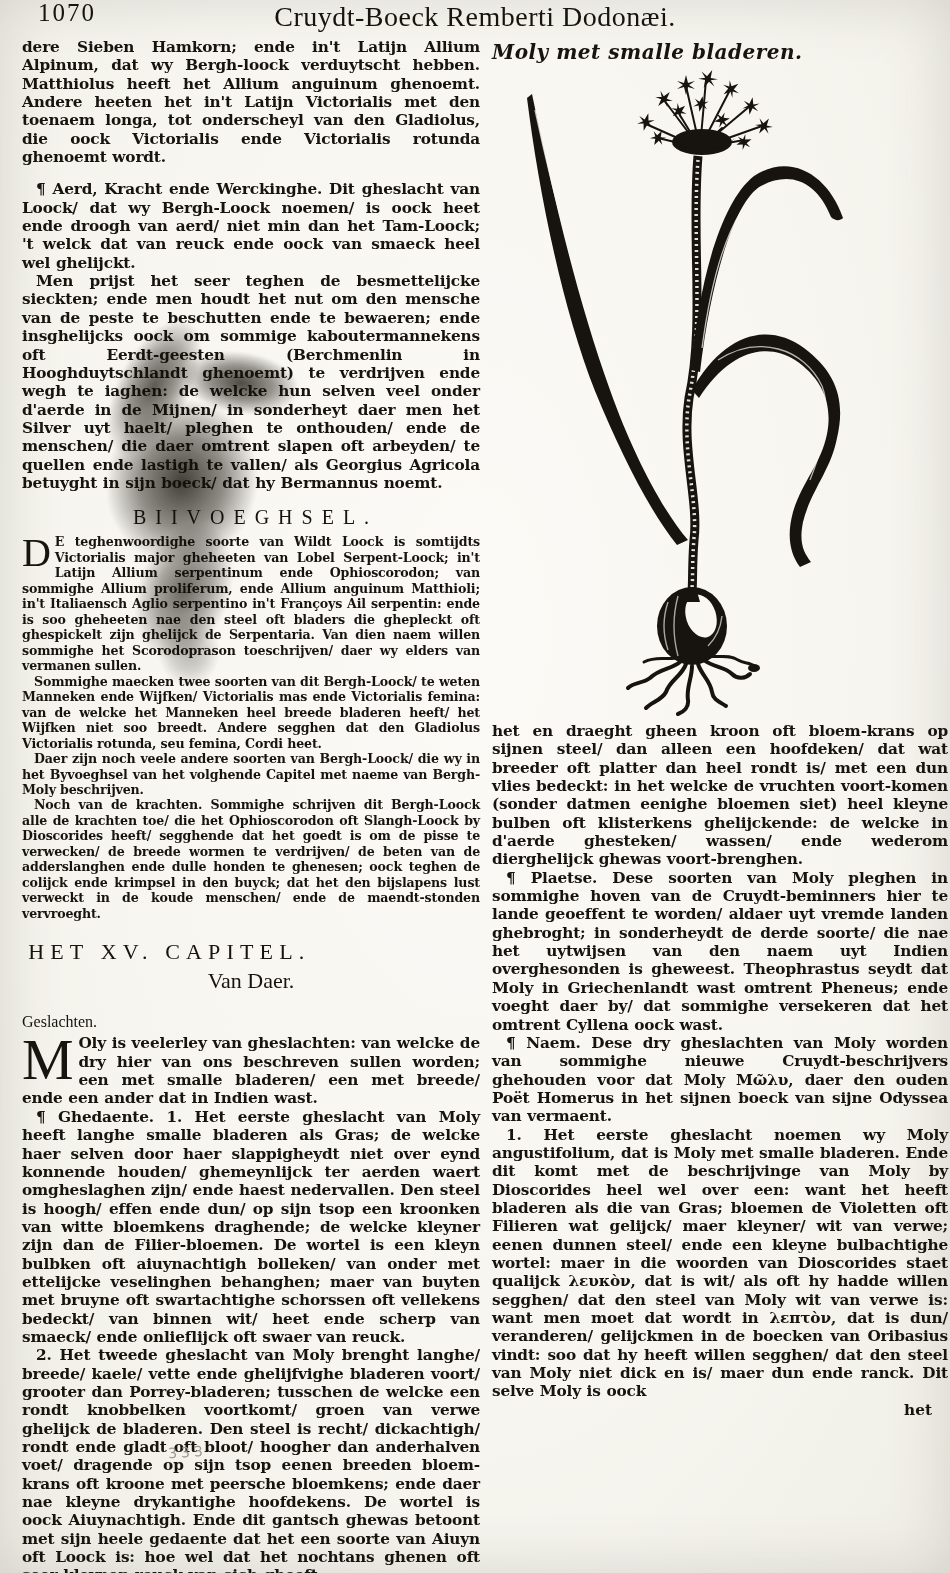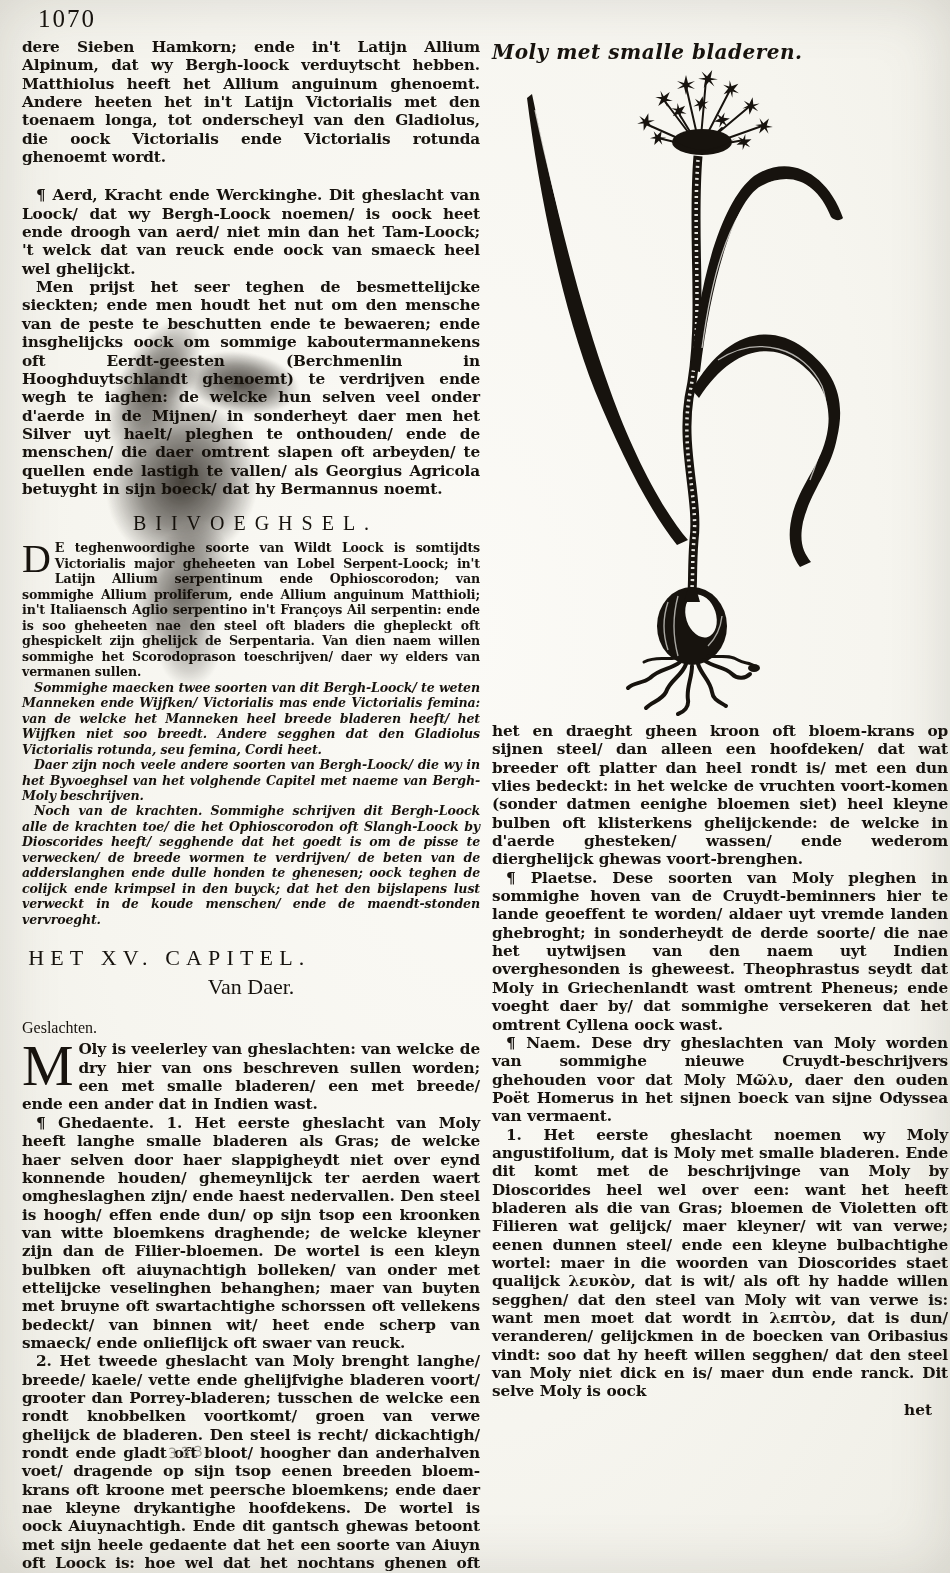--- a/index.html
+++ b/index.html
@@ -6,31 +6,31 @@
   #page{
     position:relative;width:950px;height:1573px;margin:0 auto;
     background:#f8f7f2;
     background-image:radial-gradient(ellipse at 50% 40%, #fbfaf6 0%, #f6f5ef 60%, #efeee6 100%);
     box-shadow:inset 0 0 60px rgba(90,85,70,.18);
     overflow:hidden;
     color:#17130e;
     font-family:"DejaVu Serif", serif;
   }
   
-  .pagenum{position:absolute;left:38px;top:6px;font:400 25px/1 "Liberation Serif",serif;letter-spacing:2px;}
+  .pagenum{position:absolute;left:38px;top:0;font:400 25px/1 "Liberation Serif",serif;letter-spacing:2px;}
   .runtitle{position:absolute;left:0;top:2px;width:100%;text-align:center;
     font:400 28px/1.1 "Liberation Serif",serif;letter-spacing:.5px;}
   
   .colL{position:absolute;left:22px;top:38px;width:458px;}
   .colR{position:absolute;left:492px;top:38px;width:456px;}
   
   .bt{font:700 15.3px/1.2 "DejaVu Serif",serif;text-align:justify;letter-spacing:-.15px;word-spacing:.5px;margin:0;}
   .bt.ind{text-indent:14px;}
   .sm{font:700 12.6px/1.23 "DejaVu Serif",serif;text-align:justify;letter-spacing:-.15px;margin:0;}
-  .sm.ind{text-indent:12px;font-style:italic;}
+  .sm.ind{text-indent:12px;}
   .suphead{margin:14px 0 6px 0;text-align:center;font:400 20px/1.1 "Liberation Serif",serif;letter-spacing:.45em;text-indent:.45em;}
   .chaphead{margin:18px 0 2px 0;text-align:left;font:400 22px/1.15 "Liberation Serif",serif;letter-spacing:.28em;text-indent:.28em;}
   .chapsub{margin:4px 0 2px 0;text-align:center;font:400 22px/1.1 "Liberation Serif",serif;}
   .sectlab{margin:20px 0 4px 0;text-align:left;font:400 16px/1.1 "Liberation Serif",serif;}
   .dropcap{float:left;font:400 40px/0.82 "Liberation Serif",serif;padding:3px 4px 0 0;}
   .dropcap.big{font-size:58px;line-height:.78;padding-right:5px;}
   .figcap{margin:2px 0 4px 0;font:italic 700 20px/1.2 "DejaVu Serif",serif;letter-spacing:.5px;}
   .catchword{text-align:right;font:700 15.3px/1.2 "DejaVu Serif",serif;padding-right:16px;}
   .marginmark{position:absolute;left:168px;top:1445px;font:400 14px/1 "DejaVu Sans",sans-serif;
     color:#9a988f;letter-spacing:4px;transform:rotate(-4deg);}
@@ -40,24 +40,25 @@
     filter:blur(1.2px);}
   figure{margin:0;}
   svg{display:block;}
 </style>
 </head>
 <body>
 
 <div id="page">
 
   <div class="pagenum">1070</div>
+  <div class="runtitle">Cruydt-Boeck Remberti Dodonæi.</div>
 
   <div class="colL">
     <p class="bt">dere Sieben Hamkorn; ende in't Latijn Allium Alpinum, dat wy Bergh-loock verduytscht hebben. Matthiolus heeft het Allium anguinum ghenoemt. Andere heeten het in't Latijn Victorialis met den toenaem longa, tot onderscheyl van den Gladiolus, die oock Victorialis ende Victorialis rotunda ghenoemt wordt.</p>
-    <p class="bt ind" style="margin-top:20px">¶ Aerd, Kracht ende Werckinghe. Dit gheslacht van Loock/ dat wy Bergh-Loock noemen/ is oock heet ende droogh van aerd/ niet min dan het Tam-Loock; 't welck dat van reuck ende oock van smaeck heel wel ghelijckt.</p>
+    <p class="bt ind" style="margin-top:14px">¶ Aerd, Kracht ende Werckinghe. Dit gheslacht van Loock/ dat wy Bergh-Loock noemen/ is oock heet ende droogh van aerd/ niet min dan het Tam-Loock; 't welck dat van reuck ende oock van smaeck heel wel ghelijckt.</p>
     <p class="bt ind">Men prijst het seer teghen de besmettelijcke sieckten; ende men houdt het nut om den mensche van de peste te beschutten ende te bewaeren; ende insghelijcks oock om sommige kaboutermannekens oft Eerdt-geesten (Berchmenlin in Hooghduytschlandt ghenoemt) te verdrijven ende wegh te iaghen: de welcke hun selven veel onder d'aerde in de Mijnen/ in sonderheyt daer men het Silver uyt haelt/ pleghen te onthouden/ ende de menschen/ die daer omtrent slapen oft arbeyden/ te quellen ende lastigh te vallen/ als Georgius Agricola betuyght in sijn boeck/ dat hy Bermannus noemt.</p>
 
     <h2 class="suphead">BIIVOEGHSEL.</h2>
     <p class="sm">
       <span class="dropcap">D</span><span>E teghenwoordighe soorte van Wildt Loock is somtijdts Victorialis major gheheeten van Lobel Serpent-Loock; in't Latijn Allium serpentinum ende Ophioscorodon; van sommighe Allium proliferum, ende Allium anguinum Matthioli; in't Italiaensch Aglio serpentino in't Françoys Ail serpentin: ende is soo gheheeten nae den steel oft bladers die ghepleckt oft ghespickelt zijn ghelijck de Serpentaria. Van dien naem willen sommighe het Scorodoprason toeschrijven/ daer wy elders van vermanen sullen.</span>
     </p>
     <p class="sm ind">Sommighe maecken twee soorten van dit Bergh-Loock/ te weten Manneken ende Wijfken/ Victorialis mas ende Victorialis femina: van de welcke het Manneken heel breede bladeren heeft/ het Wijfken niet soo breedt. Andere segghen dat den Gladiolus Victorialis rotunda, seu femina, Cordi heet.</p>
     <p class="sm ind">Daer zijn noch veele andere soorten van Bergh-Loock/ die wy in het Byvoeghsel van het volghende Capitel met naeme van Bergh-Moly beschrijven.</p>
     <p class="sm ind">Noch van de krachten. Sommighe schrijven dit Bergh-Loock alle de krachten toe/ die het Ophioscorodon oft Slangh-Loock by Dioscorides heeft/ segghende dat het goedt is om de pisse te verwecken/ de breede wormen te verdrijven/ de beten van de adderslanghen ende dulle honden te ghenesen; oock teghen de colijck ende krimpsel in den buyck; dat het den bijslapens lust verweckt in de koude menschen/ ende de maendt-stonden vervroeght.</p>
 

